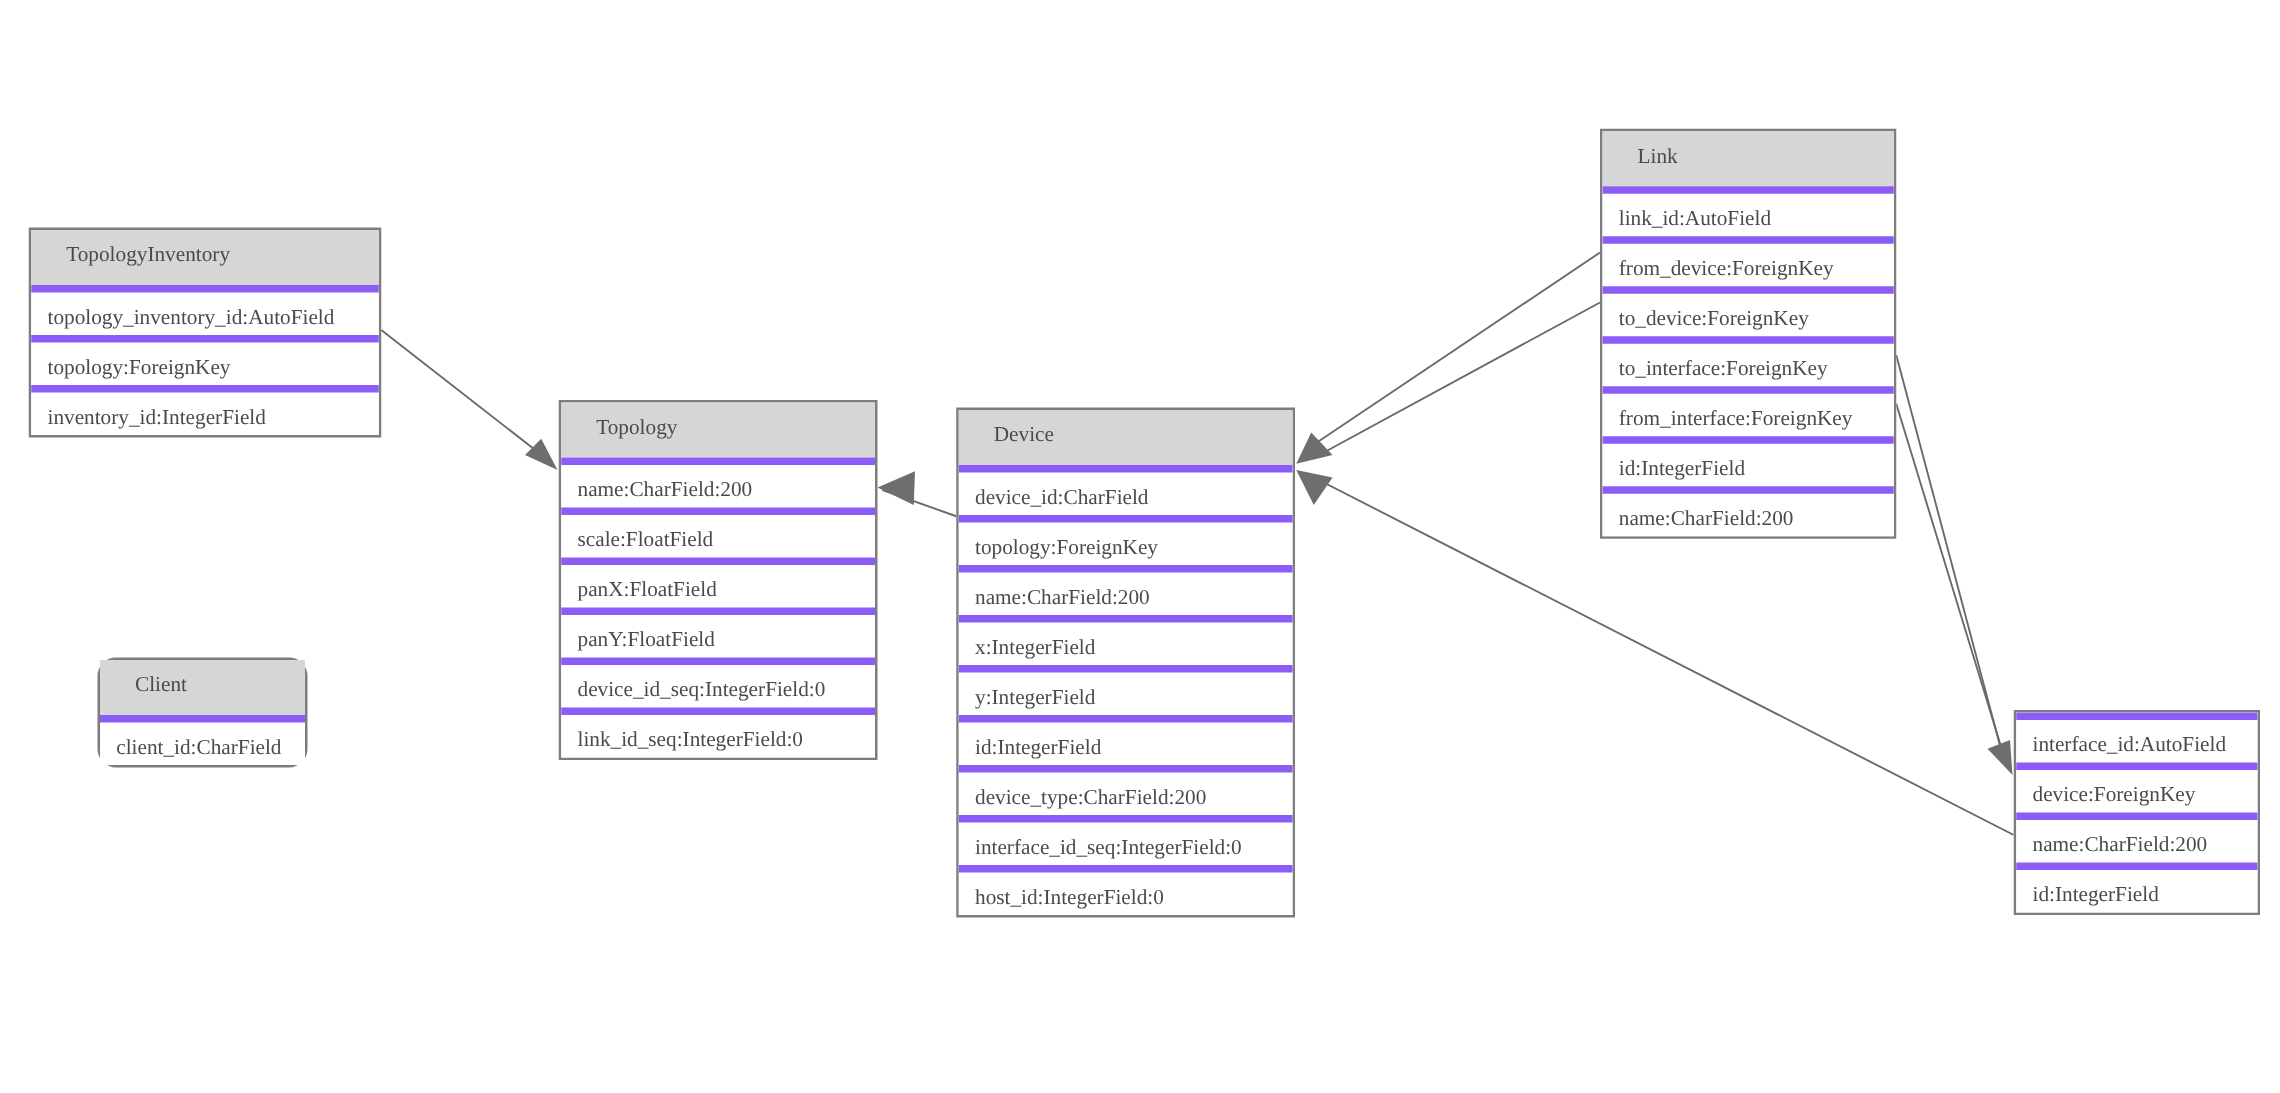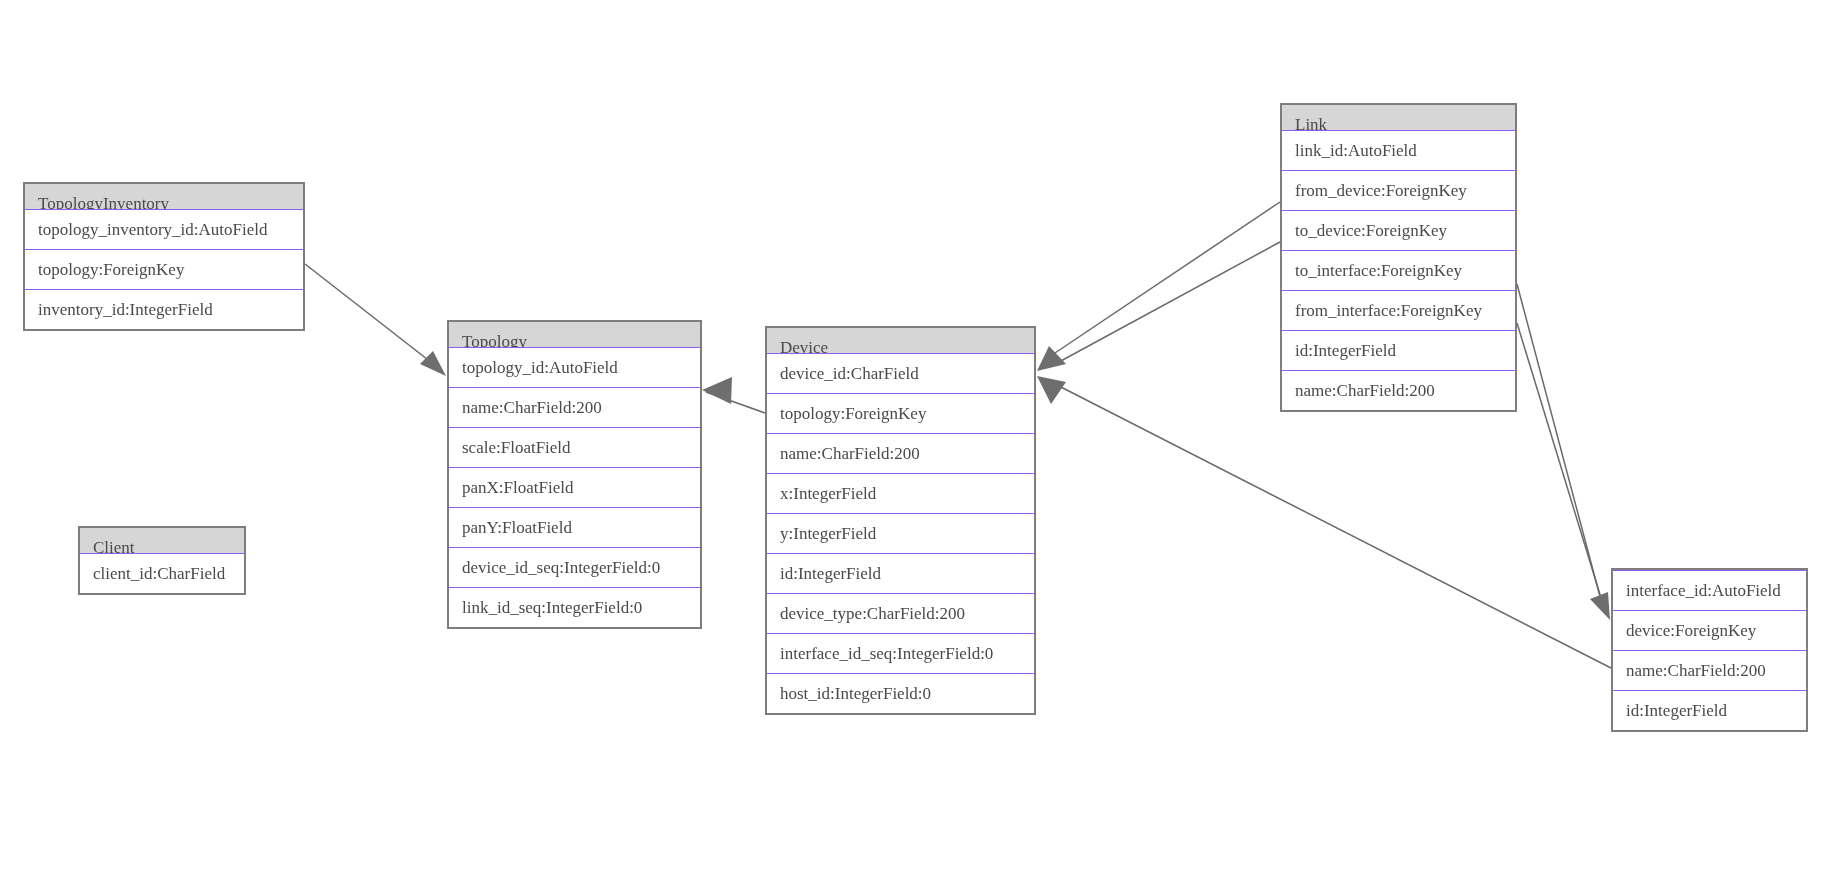--- a/index.html
+++ b/index.html
@@ -27,33 +27,33 @@
   .entity {
     position: absolute;
     z-index: 2;
     background: #ffffff;
     border: 2px solid #7d7d7d;
     box-sizing: border-box;
     color: #4a4a4a;
     font-size: 17px;
   }
   .entity .hdr {
-    height: 25px;
+    height: 44px;
     line-height: 40px;
-    padding-left: 13px;
+    padding-left: 28px;
     background: #d6d6d6;
     box-sizing: border-box;
     white-space: nowrap;
     overflow: hidden;
   }
   .entity .row {
     height: 40px;
     line-height: 39px;
     padding-left: 13px;
-    border-top: 1px solid #8b5cf6;
+    border-top: 6px solid #8b5cf6;
     box-sizing: border-box;
     background: #ffffff;
     white-space: nowrap;
     overflow: hidden;
   }
   line.rel {
     stroke: #696969;
     stroke-width: 1.5;
   }
   polygon.arrow {
@@ -90,30 +90,29 @@
 
   <div class="entity" style="left:23px; top:163px; width:282px;margin-top:19px;">
     <div class="hdr">TopologyInventory</div>
     <div class="row">topology_inventory_id:AutoField</div>
     <div class="row">topology:ForeignKey</div>
     <div class="row">inventory_id:IntegerField</div>
   </div>
 
   <div class="entity" style="left:447px; top:320px; width:255px;">
     <div class="hdr">Topology</div>
-    <div class="row">topology_id:AutoField</div>
     <div class="row">name:CharField:200</div>
     <div class="row">scale:FloatField</div>
     <div class="row">panX:FloatField</div>
     <div class="row">panY:FloatField</div>
     <div class="row">device_id_seq:IntegerField:0</div>
     <div class="row">link_id_seq:IntegerField:0</div>
   </div>
 
-  <div class="entity" style="left:78px; top:526px; width:168px;">
+  <div class="entity" style="left:78px; top:526px; width:168px;border-radius:15px;">
     <div class="hdr">Client</div>
     <div class="row">client_id:CharField</div>
   </div>
 
   <div class="entity" style="left:765px; top:326px; width:271px;">
     <div class="hdr">Device</div>
     <div class="row">device_id:CharField</div>
     <div class="row">topology:ForeignKey</div>
     <div class="row">name:CharField:200</div>
     <div class="row">x:IntegerField</div>

